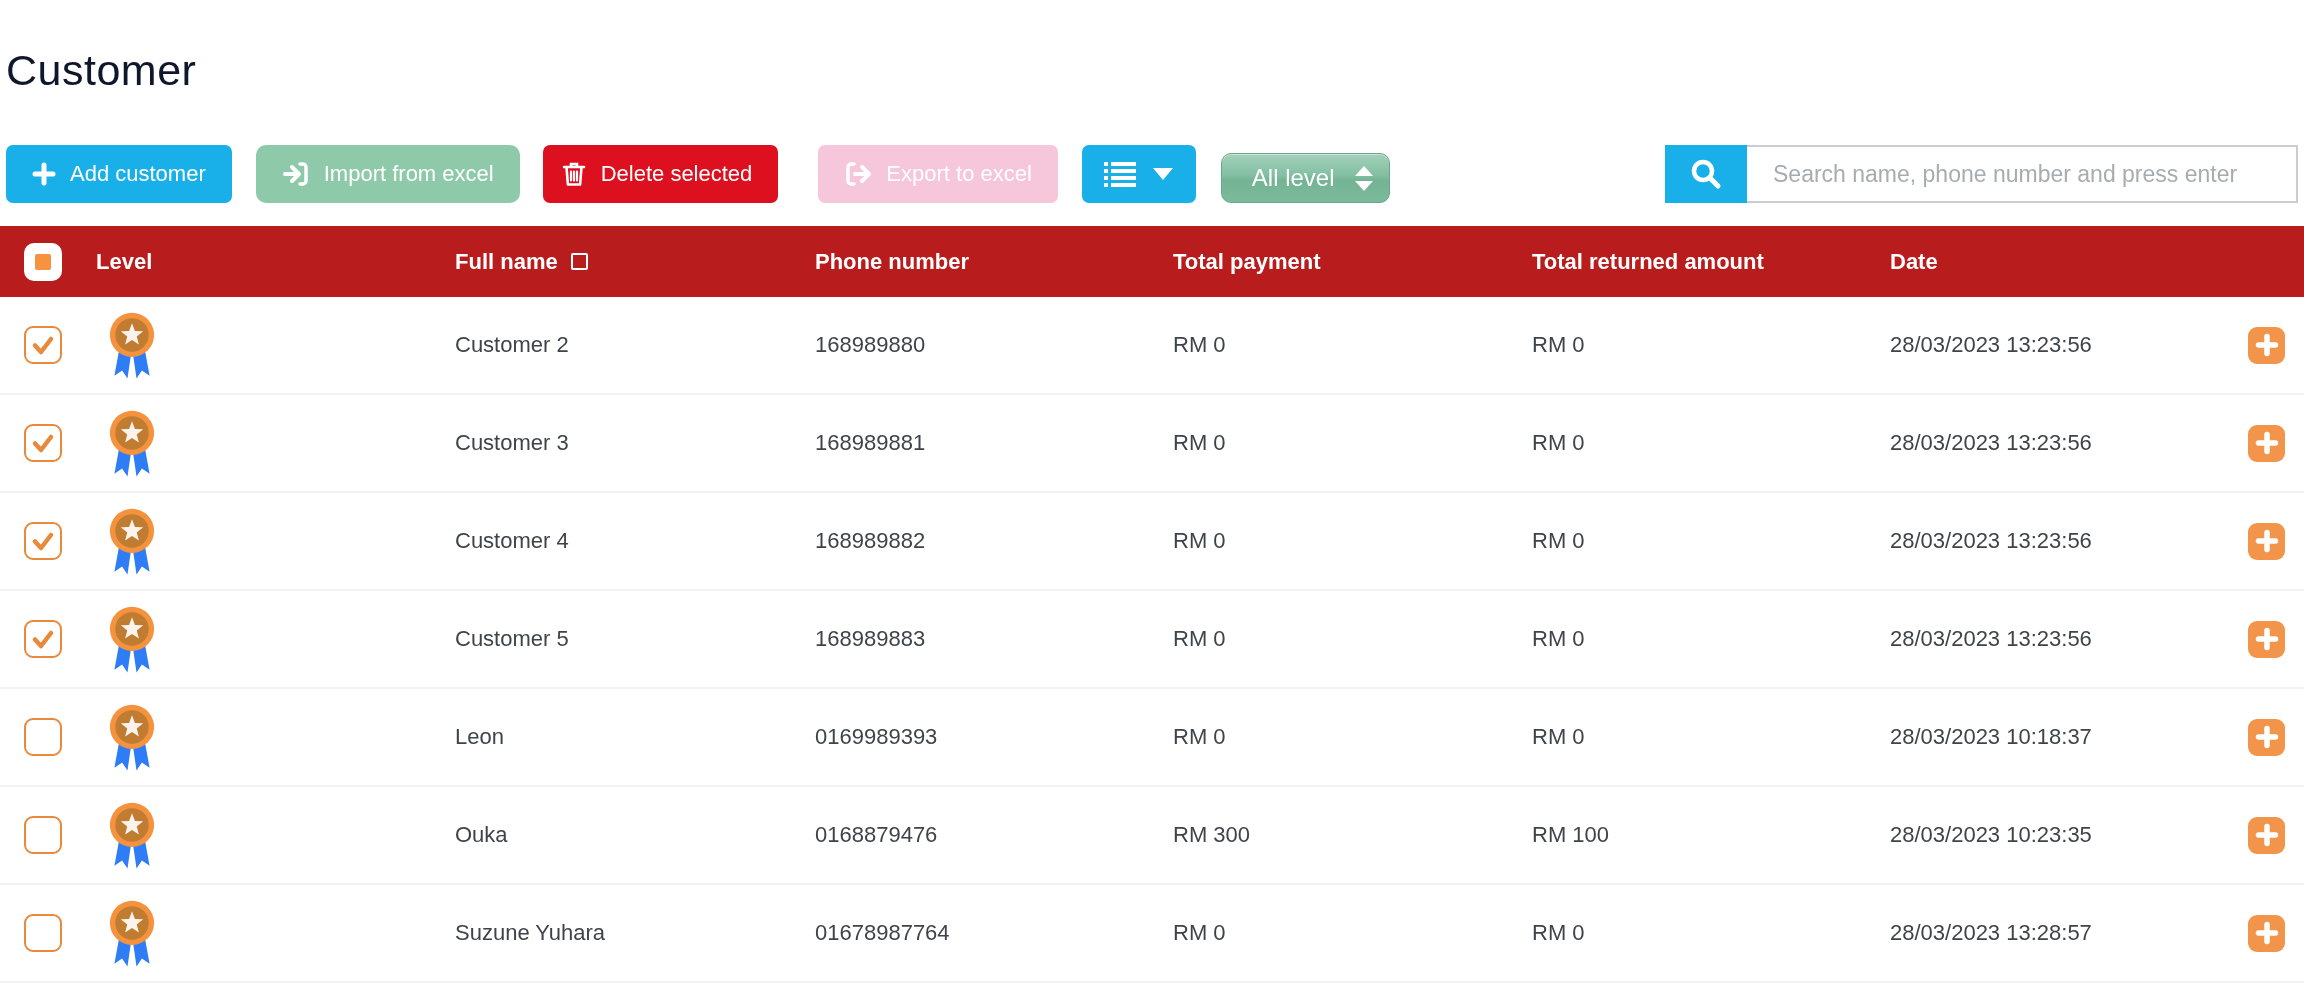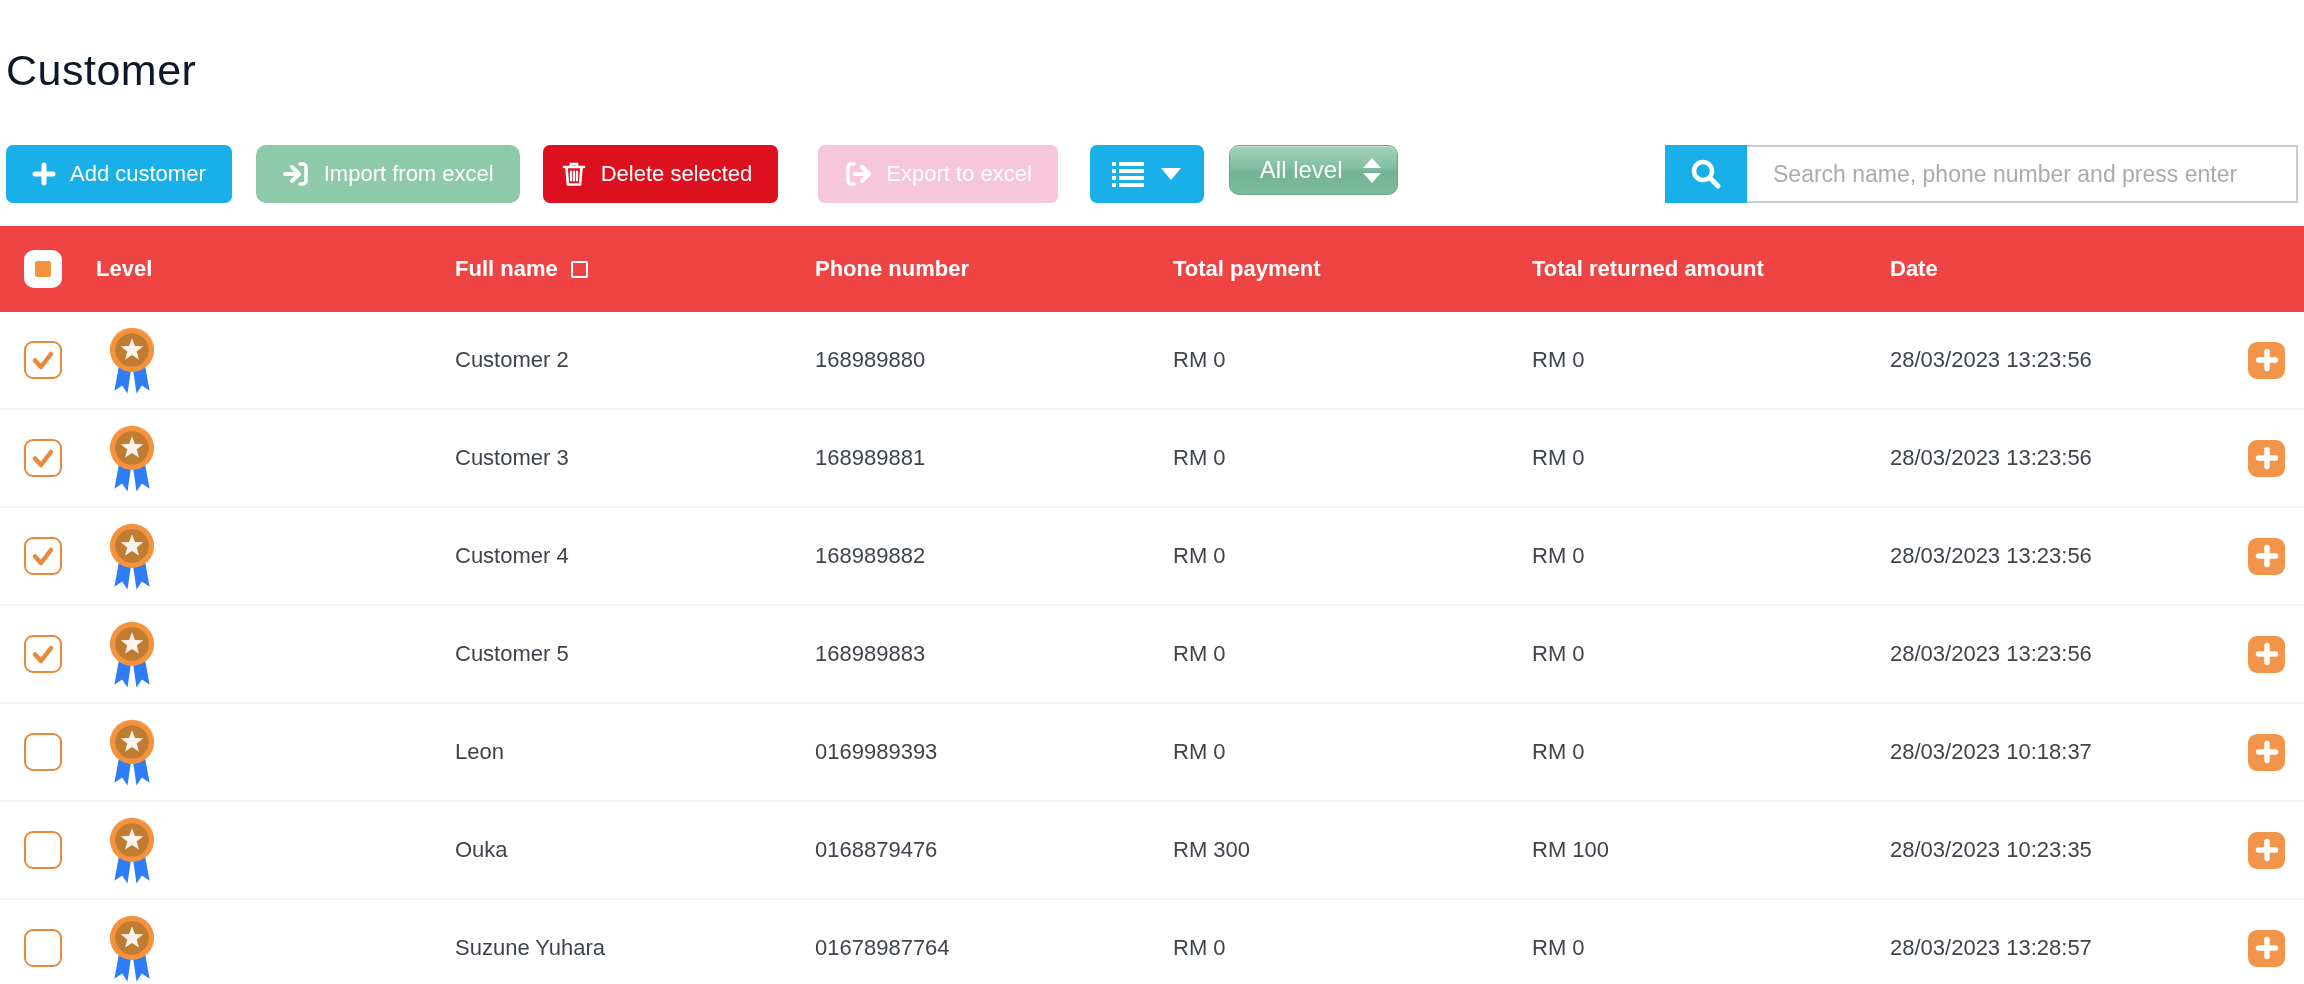--- a/index.html
+++ b/index.html
@@ -3,50 +3,50 @@
 <meta charset="utf-8">
 <style>
   * { margin:0; padding:0; box-sizing:border-box; }
   html,body { width:2304px; height:984px; overflow:hidden; background:#fff;
     font-family:"Liberation Sans","DejaVu Sans",sans-serif; }
 
   
   .page-title { margin:46px 0 0 6px; font-size:43px; font-weight:500; color:#0f172a; letter-spacing:.5px; }
 
   
-  .toolbar { display:flex; align-items:flex-start; margin:50px 6px 0 6px; height:58px; }
+  .toolbar { display:flex; align-items:flex-end; margin:50px 6px 0 6px; height:58px; }
   .btn { display:inline-flex; align-items:center; gap:14px; height:58px; padding:0 26px;
          border:none; border-radius:7px; color:#fff; font-size:22px; cursor:pointer;
          font-family:inherit; white-space:nowrap; }
   .btn svg { flex:0 0 auto; }
   .btn-add    { background:#19b0ea; margin-right:24px; }
   .btn-import { background:#8ec9a9; margin-right:23px;border-radius:10px; }
   .btn-delete { background:#dd1020; margin-right:40px;padding-left:18px; }
-  .btn-export { background:#f6c6da; margin-right:32px; }
+  .btn-export { background:#f6c6da; margin-right:24px; }
   .btn-list   { background:#19b0ea; margin-right:25px; gap:16px; padding:0 22px; }
 
   .level-select { display:inline-flex; align-items:center; gap:20px; height:50px; padding:0 16px 0 30px;
       border:1px solid #69a88a; border-radius:10px; color:#fff; font-size:24px; cursor:pointer;
       background:linear-gradient(180deg,#a3d1ba 0%,#82bfa2 45%,#74b394 55%,#7cba9c 100%);
       box-shadow:inset 0 1px 0 rgba(255,255,255,.45); }
   .updown { display:flex; flex-direction:column; gap:5px; }
   .updown i { width:0; height:0; border-left:9px solid transparent; border-right:9px solid transparent; display:block; }
   .updown .up   { border-bottom:10px solid #fff; }
   .updown .down { border-top:10px solid #fff; }
 
   .search-wrap { margin-left:auto; position:relative; width:633px; height:58px; }
   .search-input { width:100%; height:100%; border:2px solid #c9cdd2; border-radius:0;
       padding:0 20px 0 106px; font-size:23px; color:#444; font-family:inherit; outline:none; }
   .search-input::placeholder { color:#a7acb1; }
   .search-btn { position:absolute; left:0; top:0; width:82px; height:58px; background:#19b0ea;
       border:none; display:flex; align-items:center; justify-content:center; cursor:pointer; }
 
   
   .grid { display:grid; grid-template-columns:96px 359px 360px 358px 359px 358px 1fr 96px; align-items:center; }
-  .thead { margin-top:23px; background:#ef4444; height:86px; color:#fff; font-size:22px; font-weight:700; }
+  .thead { margin-top:23px; background:#b91c1c; height:71px; color:#fff; font-size:22px; font-weight:700; }
   .th { display:flex; align-items:center; }
   .select-all { margin-left:24px; width:38px; height:38px; background:#fff; border-radius:10px;
       display:flex; align-items:center; justify-content:center; cursor:pointer; }
   .select-all i { width:16px; height:16px; background:#f7923e; border-radius:2px; display:block; }
   .sort-box { width:17px; height:17px; border:2px solid #fff; border-radius:2px; margin-left:13px; cursor:pointer; }
 
   .trow { height:98px; border-bottom:2px solid #f1f3f6; color:#3e444a; font-size:22px; }
   .cell { display:flex; align-items:center; }
   .checkbox { margin-left:24px; width:38px; height:38px; border:2.5px solid #e8893b; border-radius:9px;
       background:#fff; display:flex; align-items:center; justify-content:center; cursor:pointer; }

